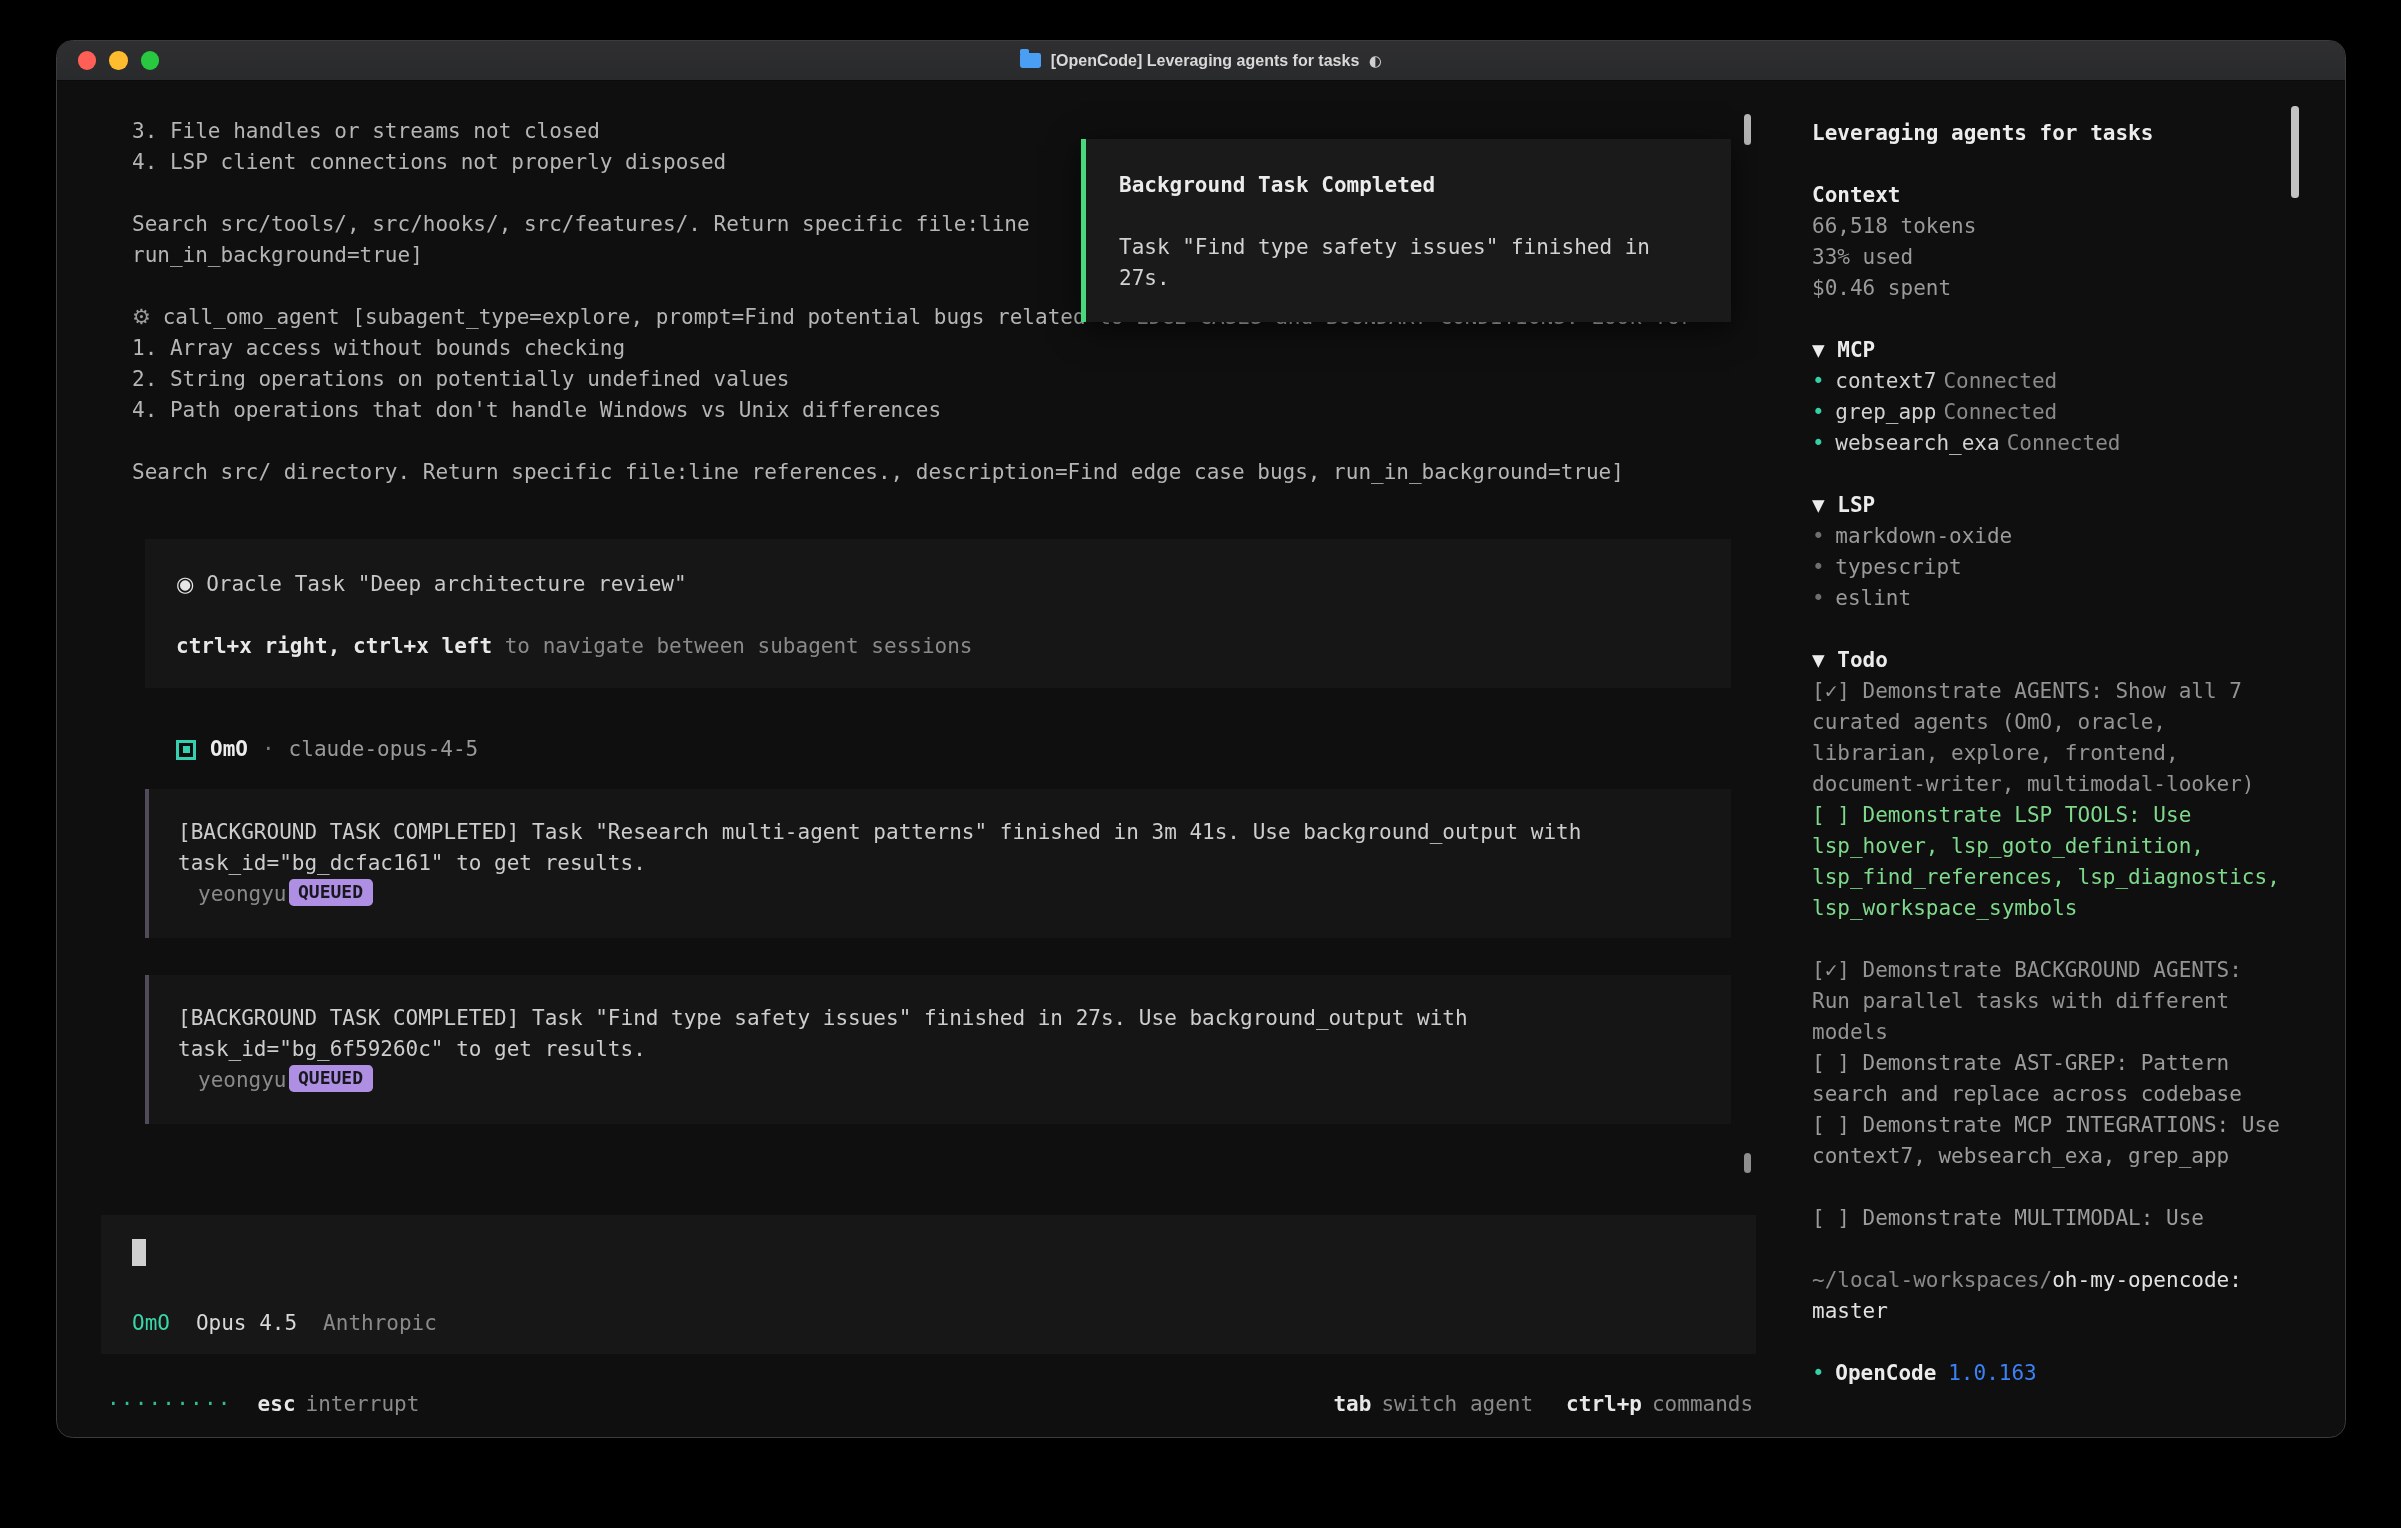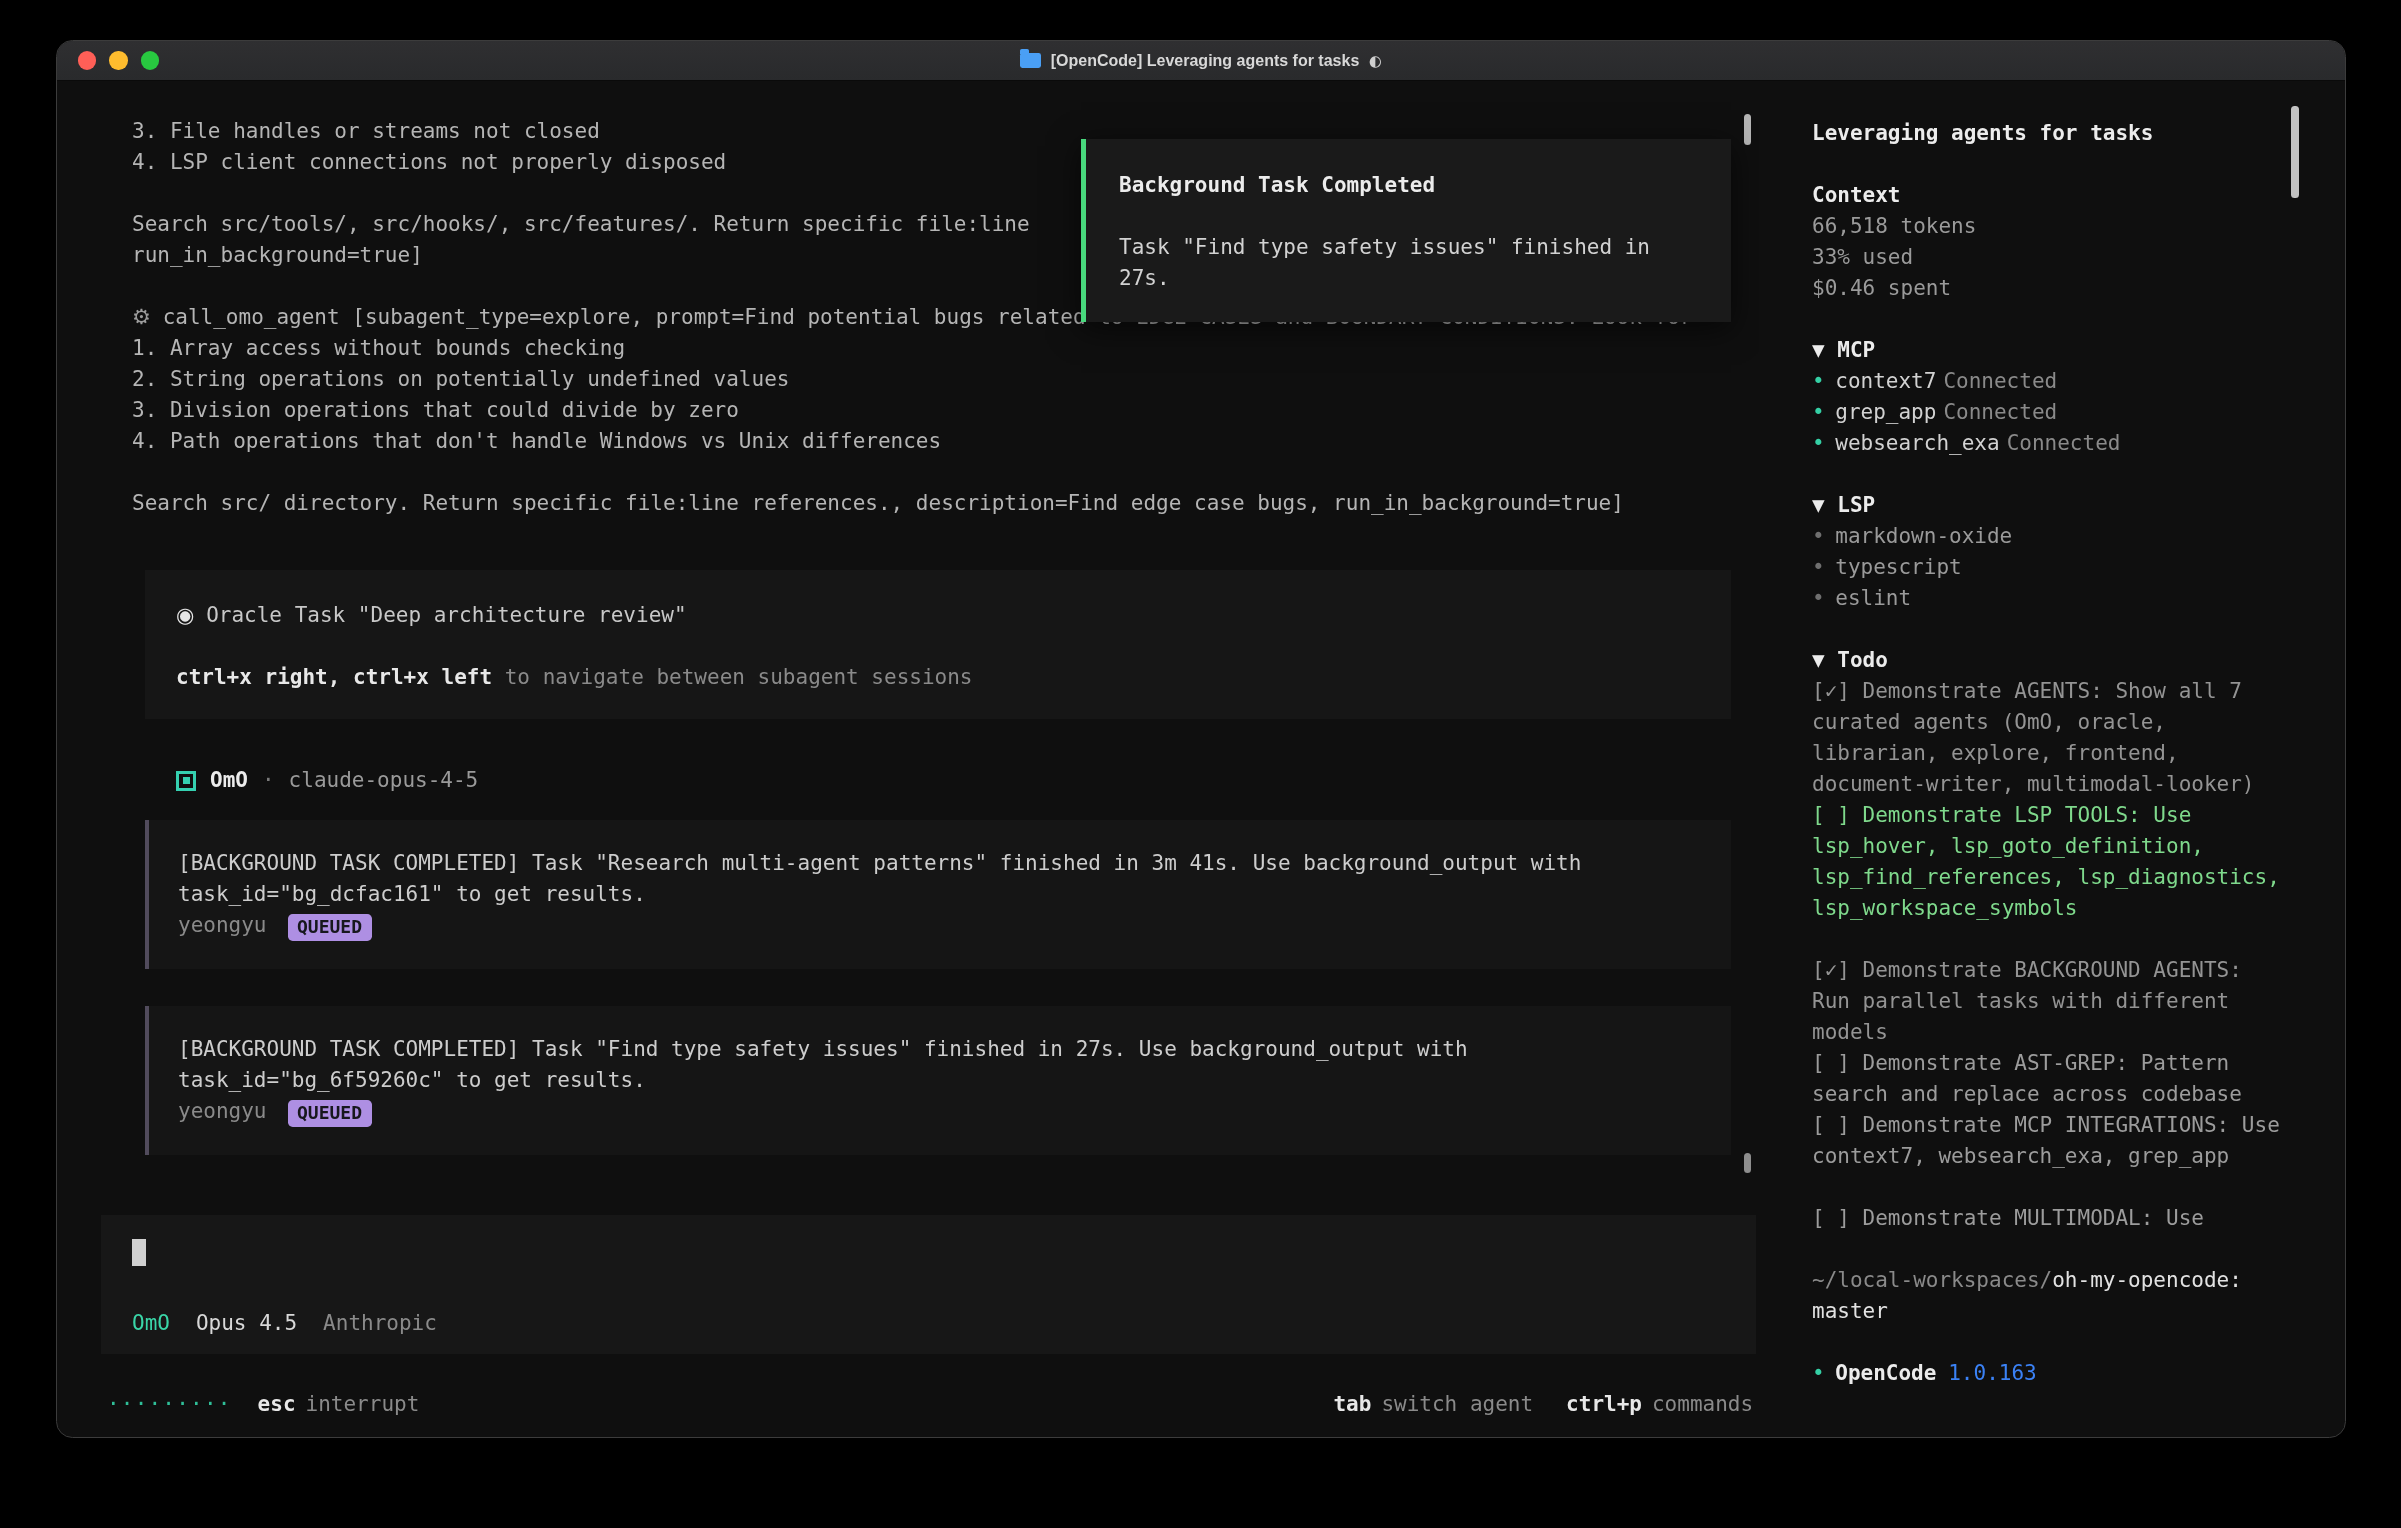--- a/index.html
+++ b/index.html
@@ -54,21 +54,21 @@
                 align-items:center; justify-content:center; }
   .agent-icon-core { width:7px; height:7px; background:#35d0b0; }
   .agent-name { color:#ececec; font-weight:bold; }
   .agent-sep { color:#7a7a7a; }
   .agent-model { color:#9a9a9a; }
 
   .msg { margin:23.6px 28px 0 44px; background:#151515; border-left:4.7px solid #514b5c;
          padding:28px 23.6px 28px 29px; color:#cdcdcd; }
   .msg + .msg { margin-top:37px; }
   .msg-line { min-height:31px; white-space:pre; }
-  .msg-footer { display:flex; align-items:flex-end; gap:21px; min-height:31px; }
+  .msg-footer { display:flex; align-items:flex-start; gap:2px; min-height:31px;margin-left:20px; }
   .msg-author { color:#8a8a8a; }
   .badge { background:#ae8fe3; color:#17171d; font-weight:bold; font-size:18px;
            padding:1.8px 9.5px; border-radius:4.7px; line-height:23.6px; }
 
   .scroll-thumb { position:absolute; right:7.7px; width:7px; border-radius:3.5px; }
   .thumb-top { top:33px; height:31px; background:#b5b5b5; }
   .thumb-bottom { top:1072px; height:20px; background:#8e8e8e; }
 
   .input-panel { margin:0 3.5px 27px 44px; height:139px; background:#171717; position:relative;
                  padding:23.6px 0 0 31px; }
@@ -138,21 +138,20 @@
       <div class="transcript">
         <div class="tline">3. File handles or streams not closed</div>
         <div class="tline">4. LSP client connections not properly disposed</div>
         <div class="tline"></div>
         <div class="tline">Search src/tools/, src/hooks/, src/features/. Return specific file:line</div>
         <div class="tline">run_in_background=true]</div>
         <div class="tline"></div>
         <div class="tline"><span class="gear">⚙</span><span>call_omo_agent [subagent_type=explore, prompt=Find potential bugs related to EDGE CASES and BOUNDARY CONDITIONS. Look for</span></div>
         <div class="tline">1. Array access without bounds checking</div>
         <div class="tline">2. String operations on potentially undefined values</div>
-        <div class="tline">3. Division operations that could divide by zero</div>
         <div class="tline">4. Path operations that don't handle Windows vs Unix differences</div>
         <div class="tline"></div>
         <div class="tline">Search src/ directory. Return specific file:line references., description=Find edge case bugs, run_in_background=true]</div>
 
         <div class="oracle">
           <div class="oracle-title"><span class="oracle-icon">◉</span><span>Oracle Task "Deep architecture review"</span></div>
           <div class="oracle-hint"><span class="hint-keys">ctrl+x right, ctrl+x left</span><span> to navigate between subagent sessions</span></div>
         </div>
 
         <div class="agent-header">

